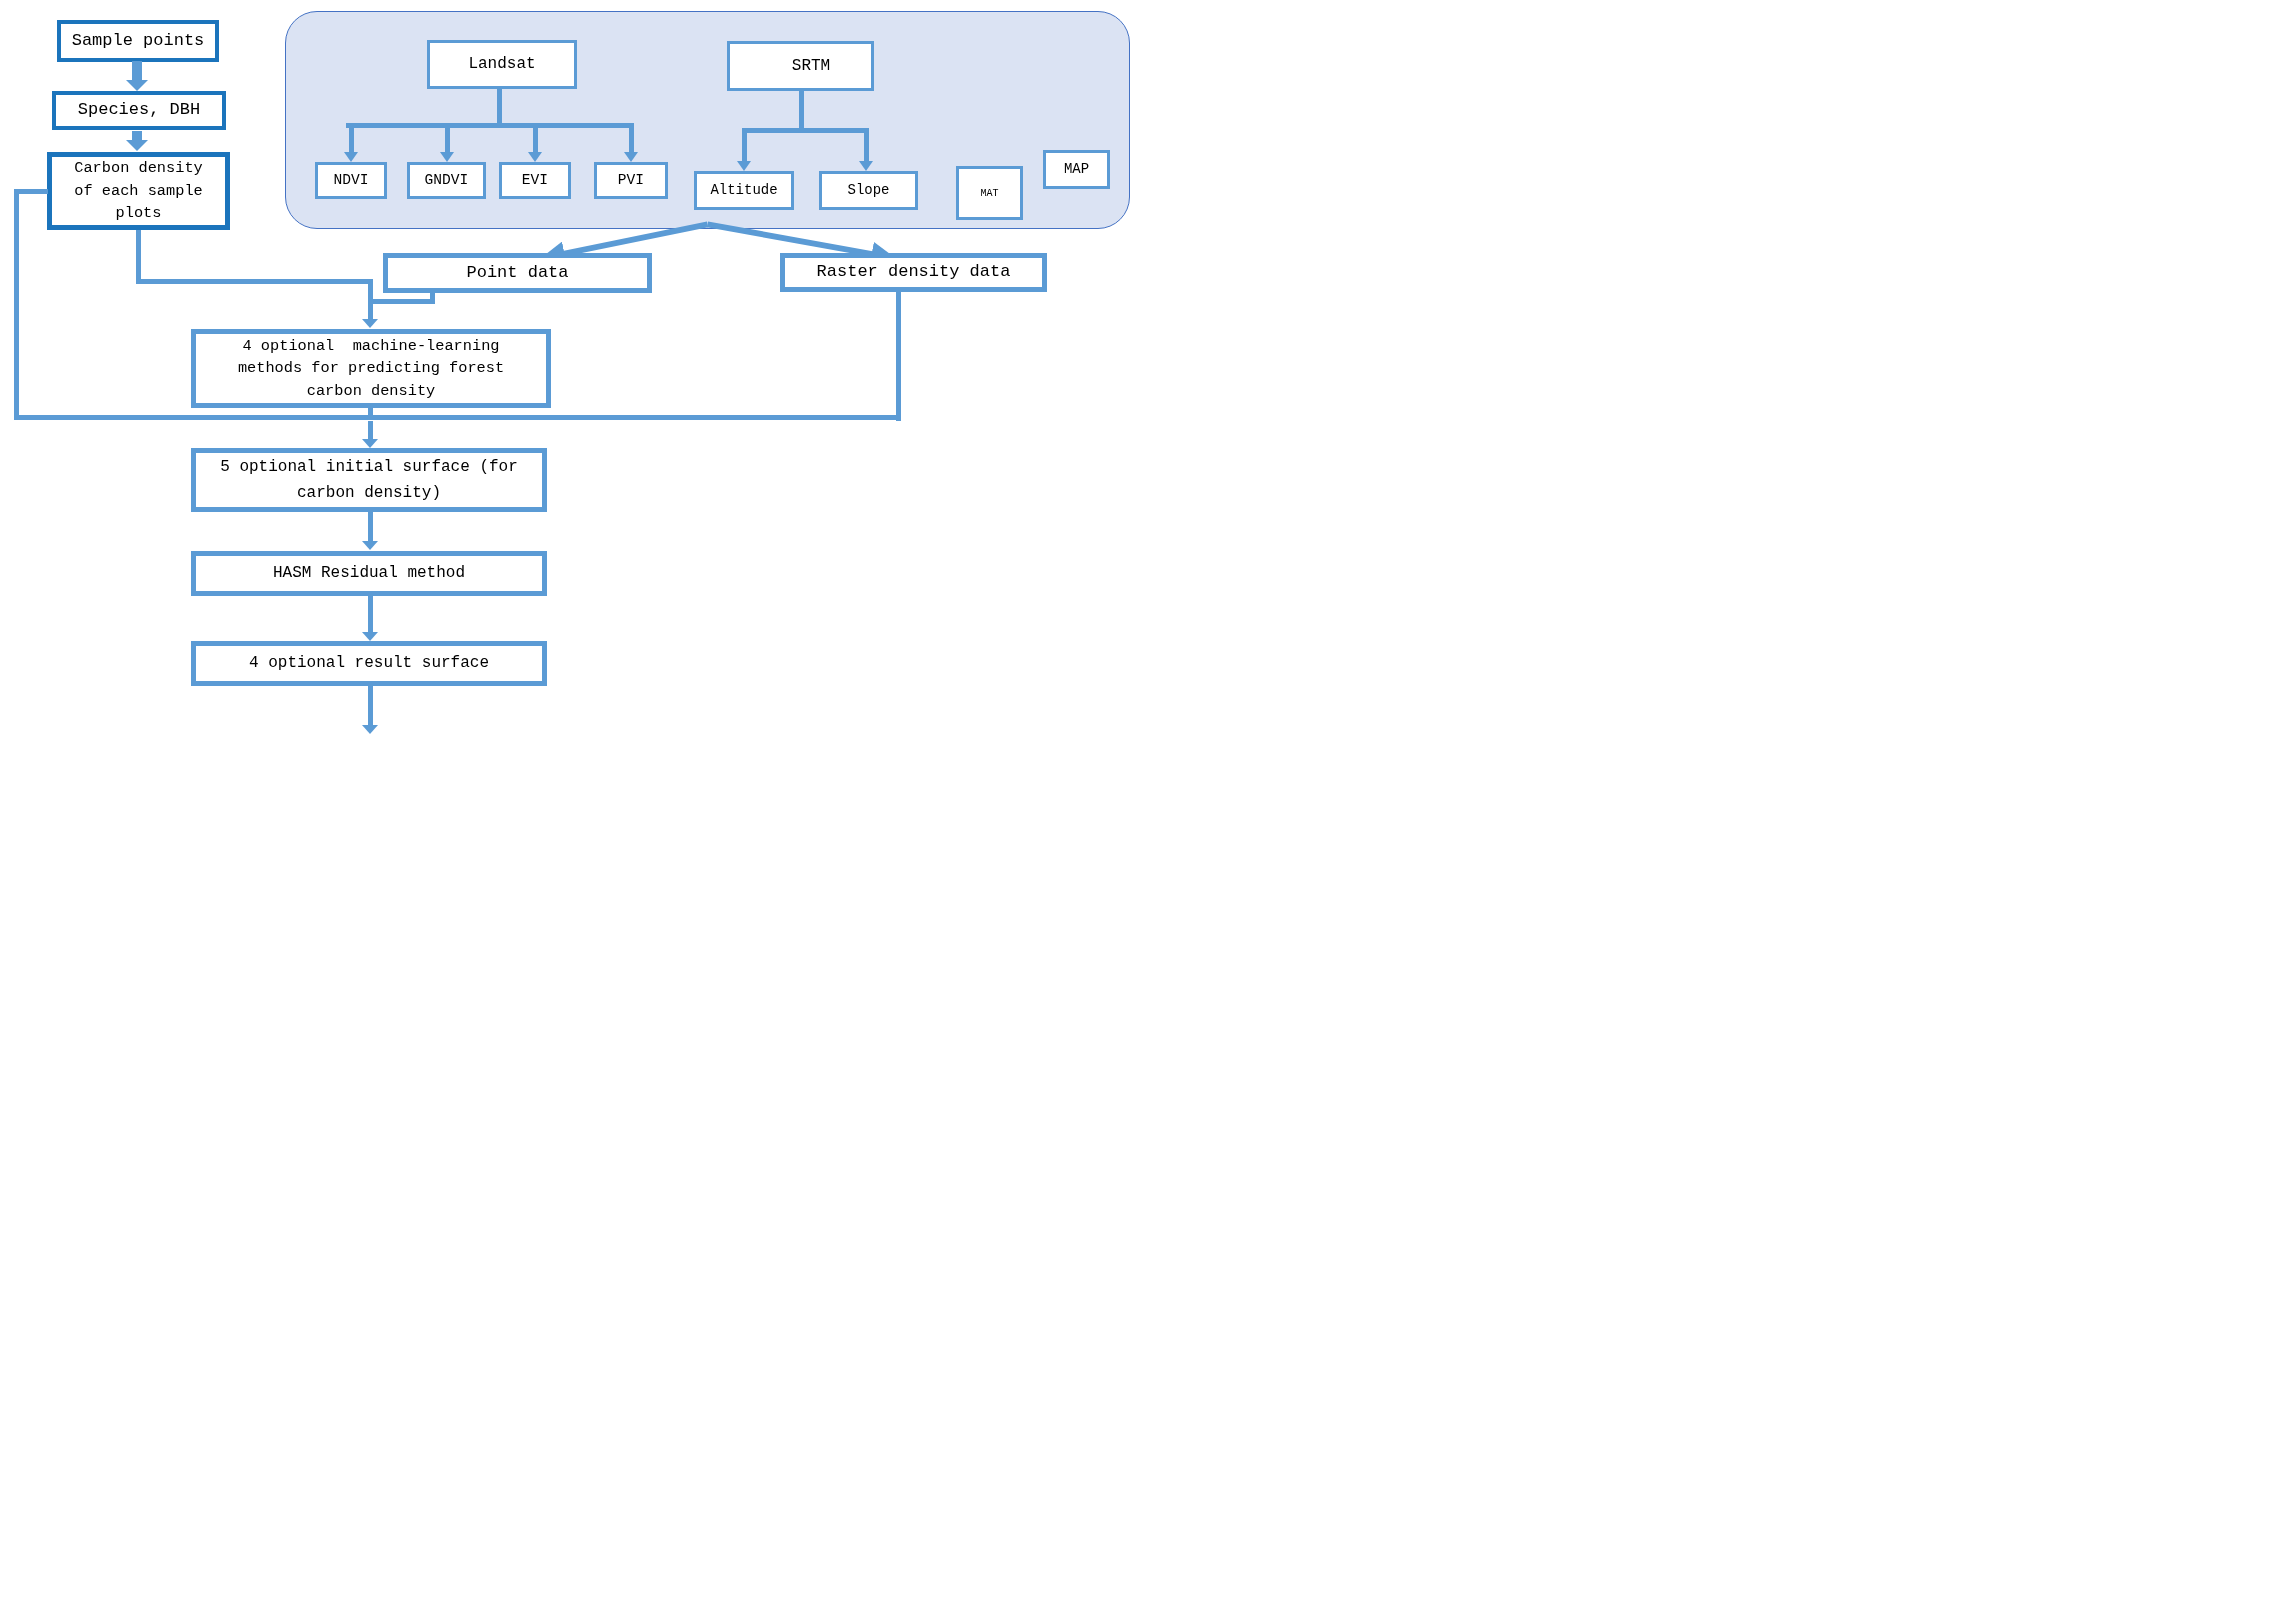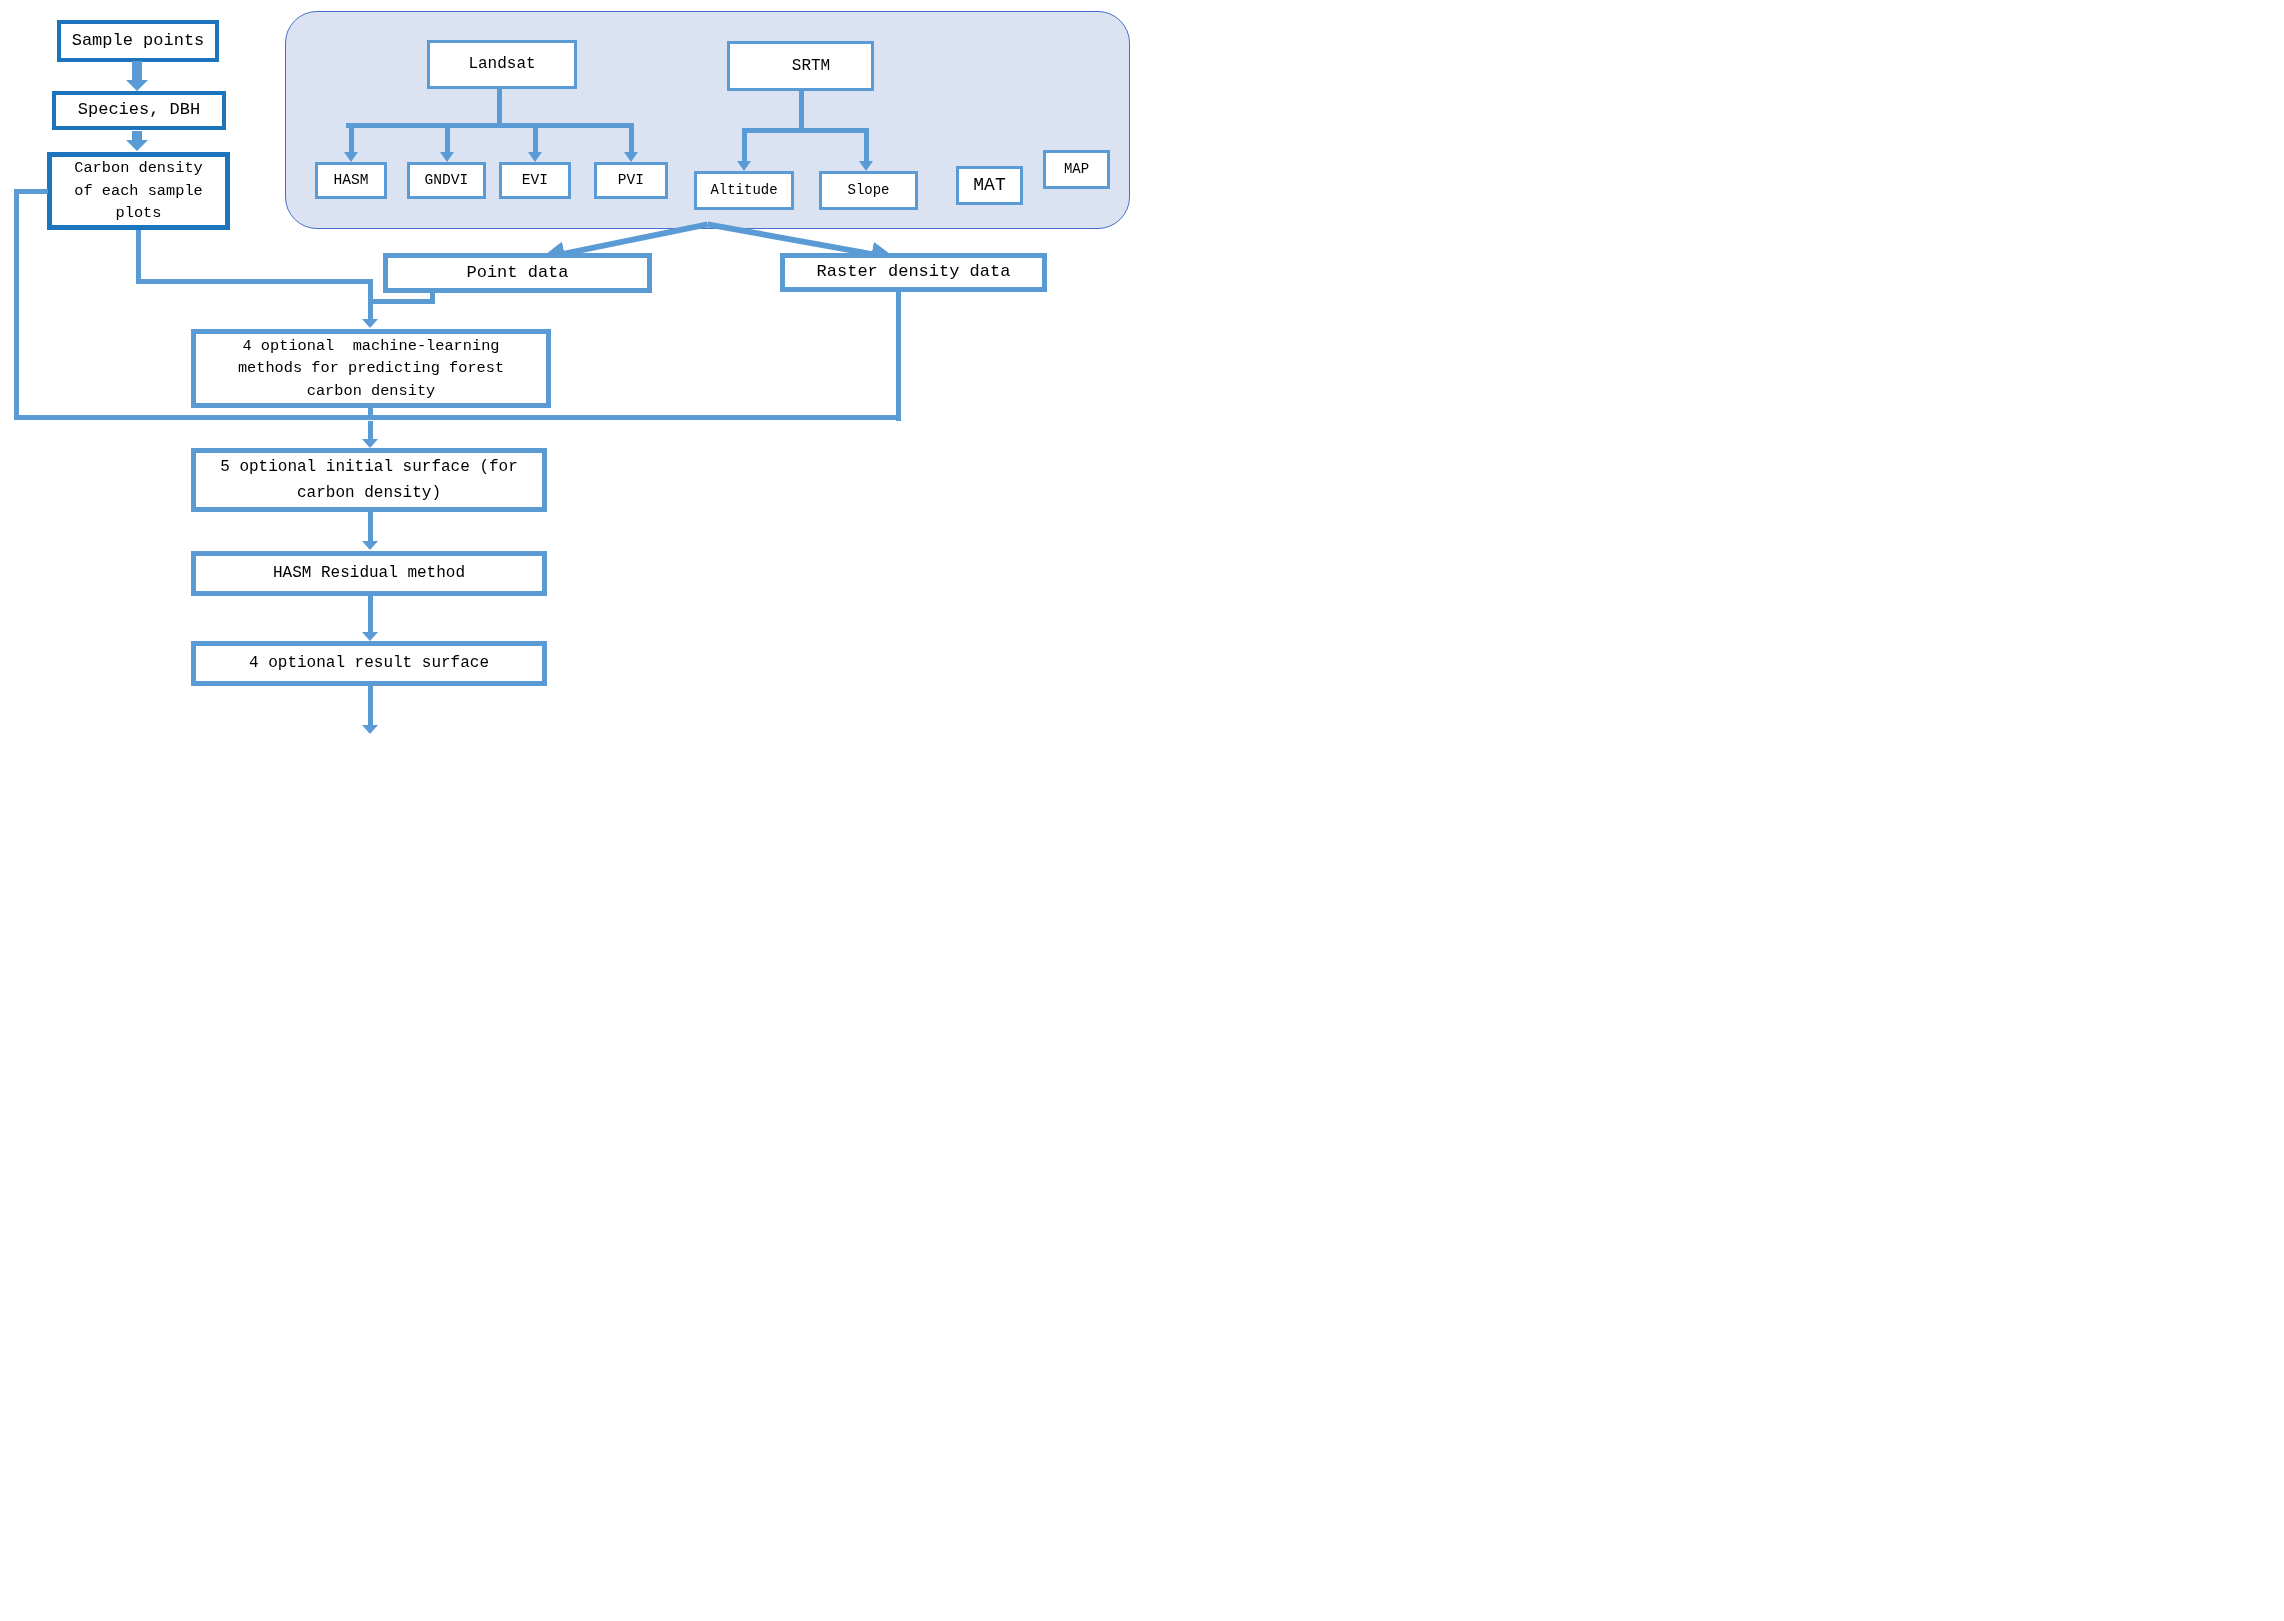--- a/index.html
+++ b/index.html
@@ -65,37 +65,37 @@
   <div class="line" style="left:346px; top:123px; width:288px; height:5.1px;"></div>
   <div class="line" style="left:349px; top:123px; width:5.1px; height:28.5px;"></div>
   <div class="head-down small" style="left:344px; top:152px;"></div>
   <div class="line" style="left:445px; top:123px; width:5.1px; height:28.5px;"></div>
   <div class="head-down small" style="left:440px; top:152px;"></div>
   <div class="line" style="left:533px; top:123px; width:5.1px; height:28.5px;"></div>
   <div class="head-down small" style="left:528px; top:152px;"></div>
   <div class="line" style="left:629px; top:123px; width:5.1px; height:28.5px;"></div>
   <div class="head-down small" style="left:624px; top:152px;"></div>
 
-  <div class="node b-blue" style="left:315px; top:162px; width:72px; height:37px; font-size:14.6px;">HASM</div>
+  <div class="node b-blue" style="left:315px; top:162px; width:72px; height:37px; font-size:14.6px;">NDVI</div>
   <div class="node b-blue" style="left:407px; top:162px; width:79px; height:37px; font-size:14.6px;">GNDVI</div>
   <div class="node b-blue" style="left:499px; top:162px; width:72px; height:37px; font-size:14.6px;">EVI</div>
   <div class="node b-blue" style="left:594px; top:162px; width:74px; height:37px; font-size:14.6px;">PVI</div>
 
   <div class="node b-blue" style="left:727px; top:41px; width:147px; height:50px; font-size:16px;padding-left:21px;">SRTM</div>
 
   <div class="line" style="left:799px; top:91px; width:5.1px; height:42px;"></div>
   <div class="line" style="left:742px; top:128px; width:127px; height:5.1px;"></div>
   <div class="line" style="left:742px; top:128px; width:5.1px; height:33px;"></div>
   <div class="head-down small" style="left:737px; top:161px;"></div>
   <div class="line" style="left:864px; top:128px; width:5.1px; height:33px;"></div>
   <div class="head-down small" style="left:859px; top:161px;"></div>
 
   <div class="node b-blue" style="left:694px; top:171px; width:100px; height:39px; font-size:14px;">Altitude</div>
   <div class="node b-blue" style="left:819px; top:171px; width:99px; height:39px; font-size:14px;">Slope</div>
-  <div class="node b-blue" style="left:956px; top:166px; width:67px; height:39px; font-size:18px;">MAT</div>
+  <div class="node b-blue" style="left:956px; top:166px; width:67px; height:54px; font-size:10px;">MAT</div>
   <div class="node b-blue" style="left:1043px; top:150px; width:67px; height:39px; font-size:14px;text-align:right;">MAP</div>
 
   <svg class="overlay" width="1142" height="811" viewBox="0 0 1564 1110">
     <defs>
       <marker id="ah" markerWidth="4.2" markerHeight="4.2" refX="3.2" refY="2.1" orient="auto">
         <path d="M0,0 L4.2,2.1 L0,4.2 Z" fill="#5B9BD5"></path>
       </marker>
     </defs>
     <line x1="969" y1="307" x2="748" y2="352" stroke="#5B9BD5" stroke-width="8" marker-end="url(#ah)"></line>
     <line x1="969" y1="307" x2="1219" y2="352" stroke="#5B9BD5" stroke-width="8" marker-end="url(#ah)"></line>

